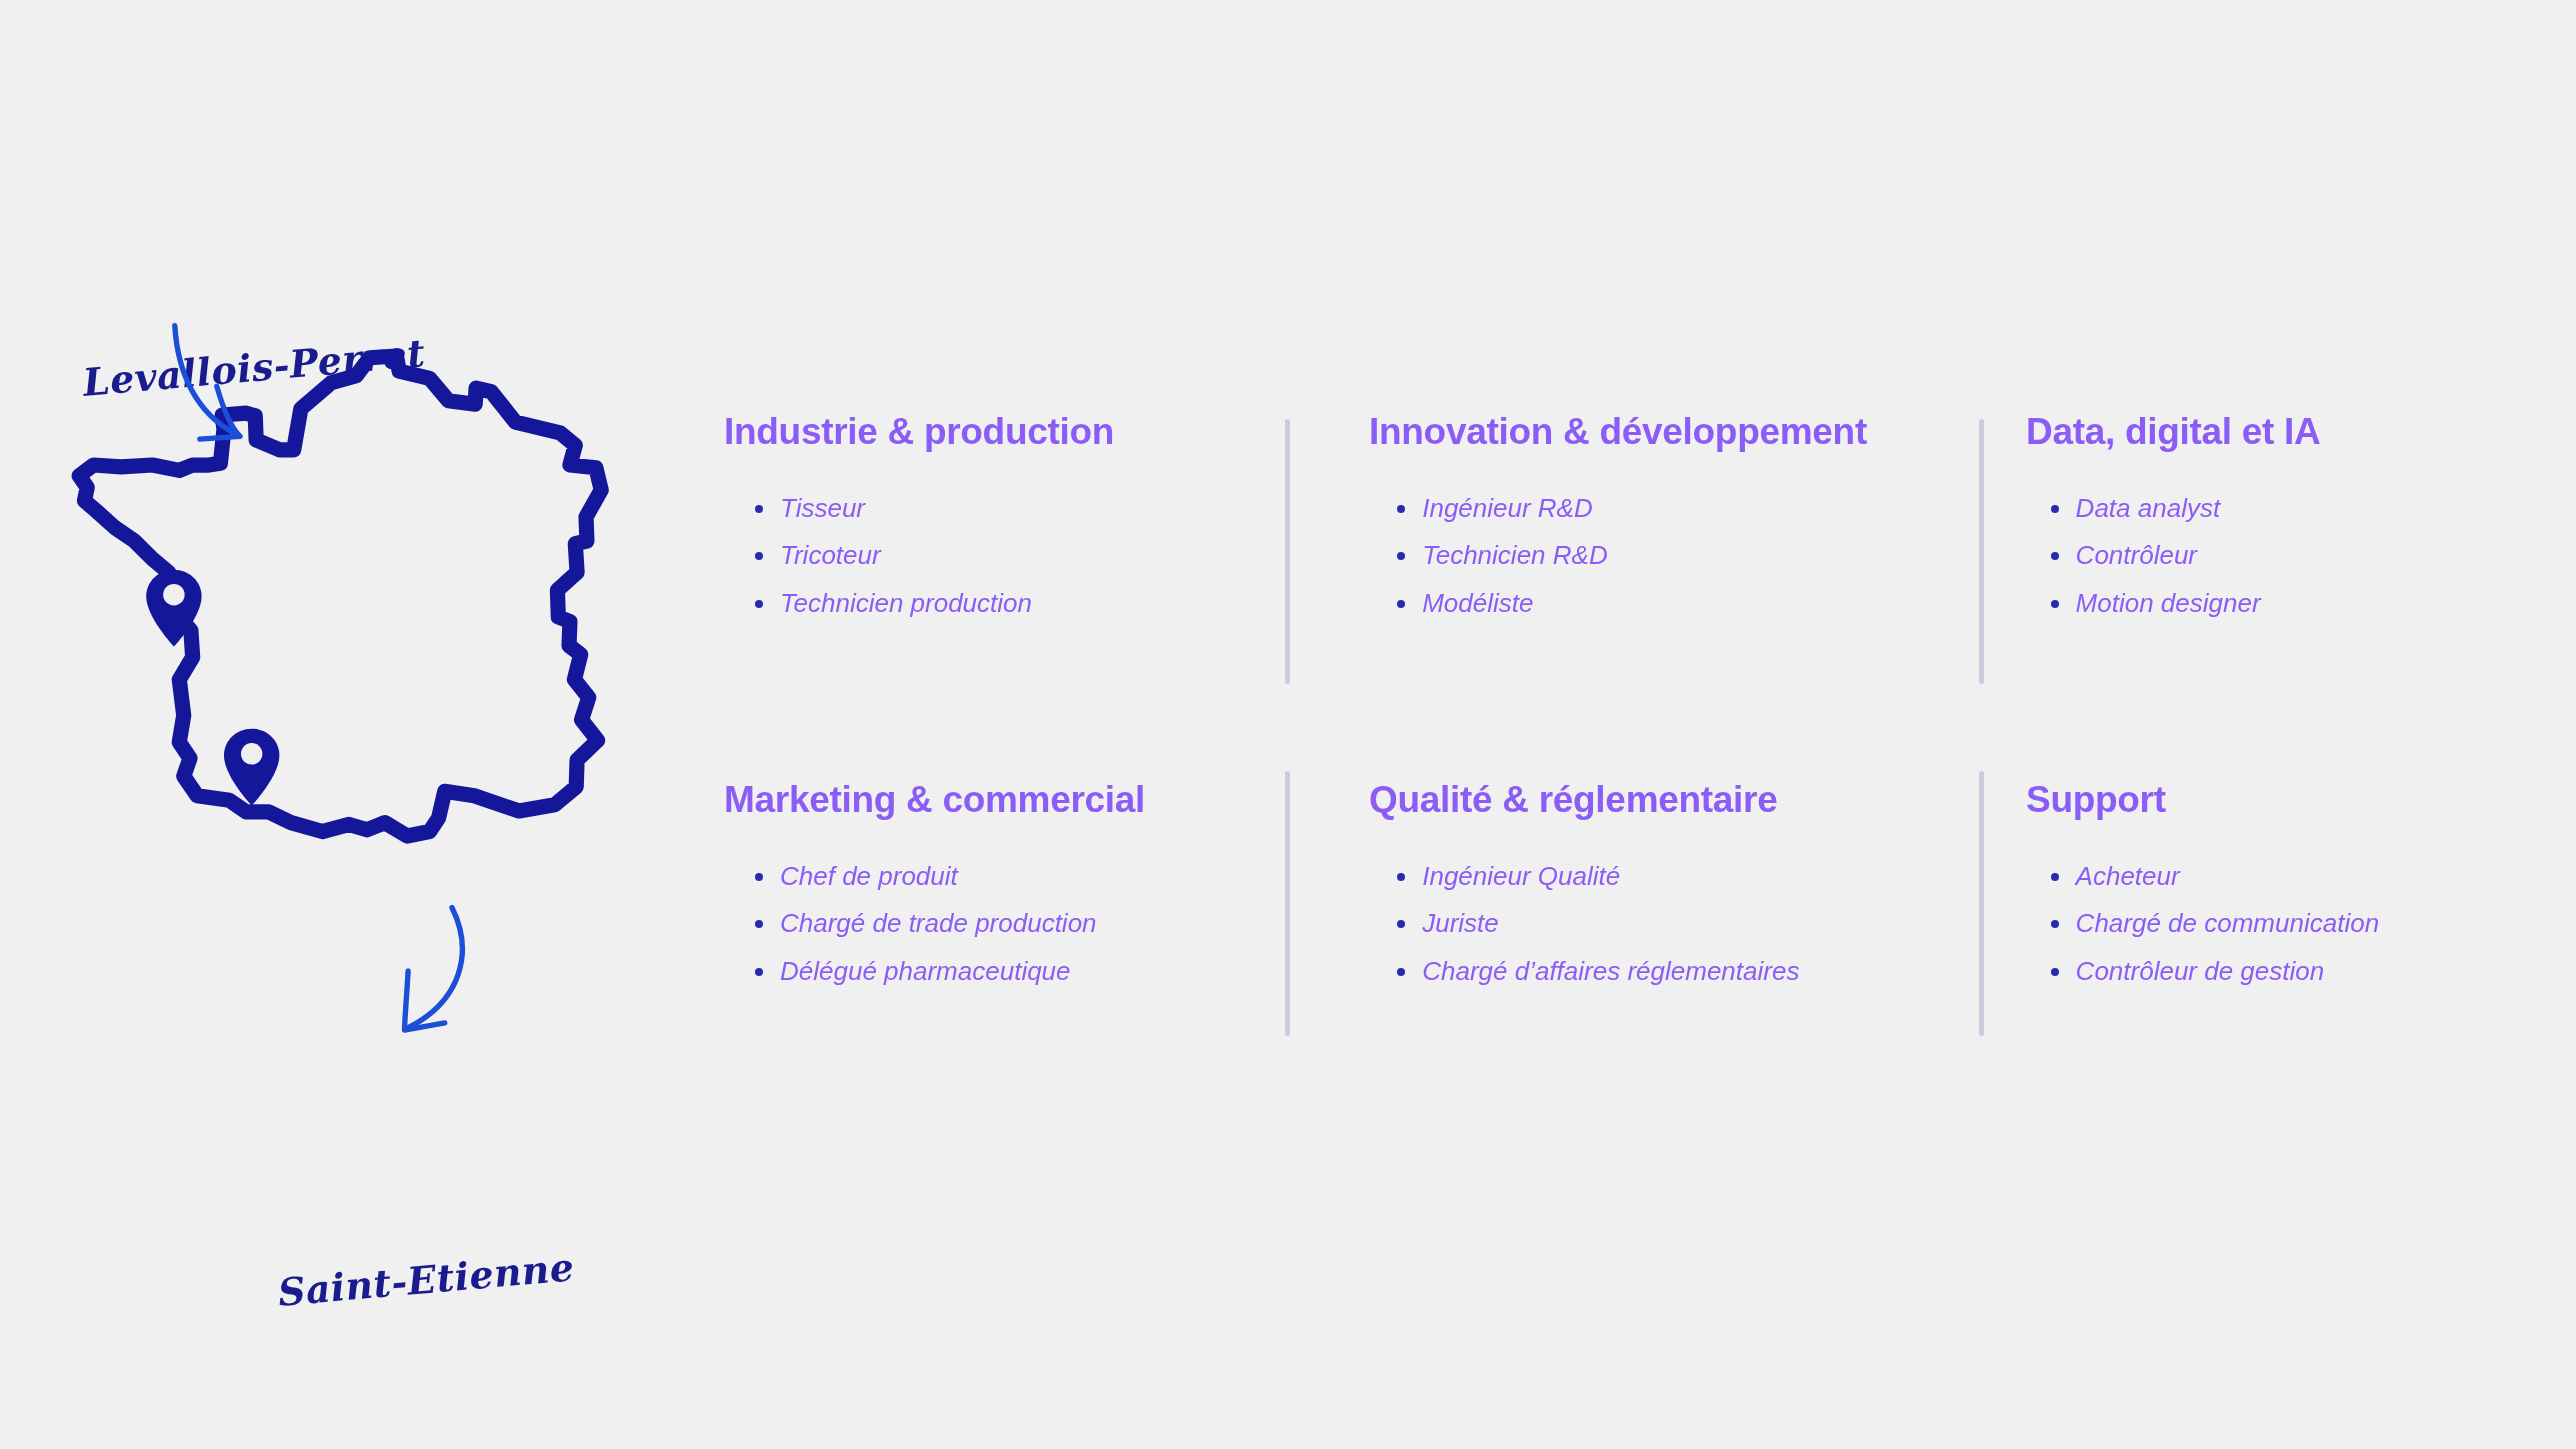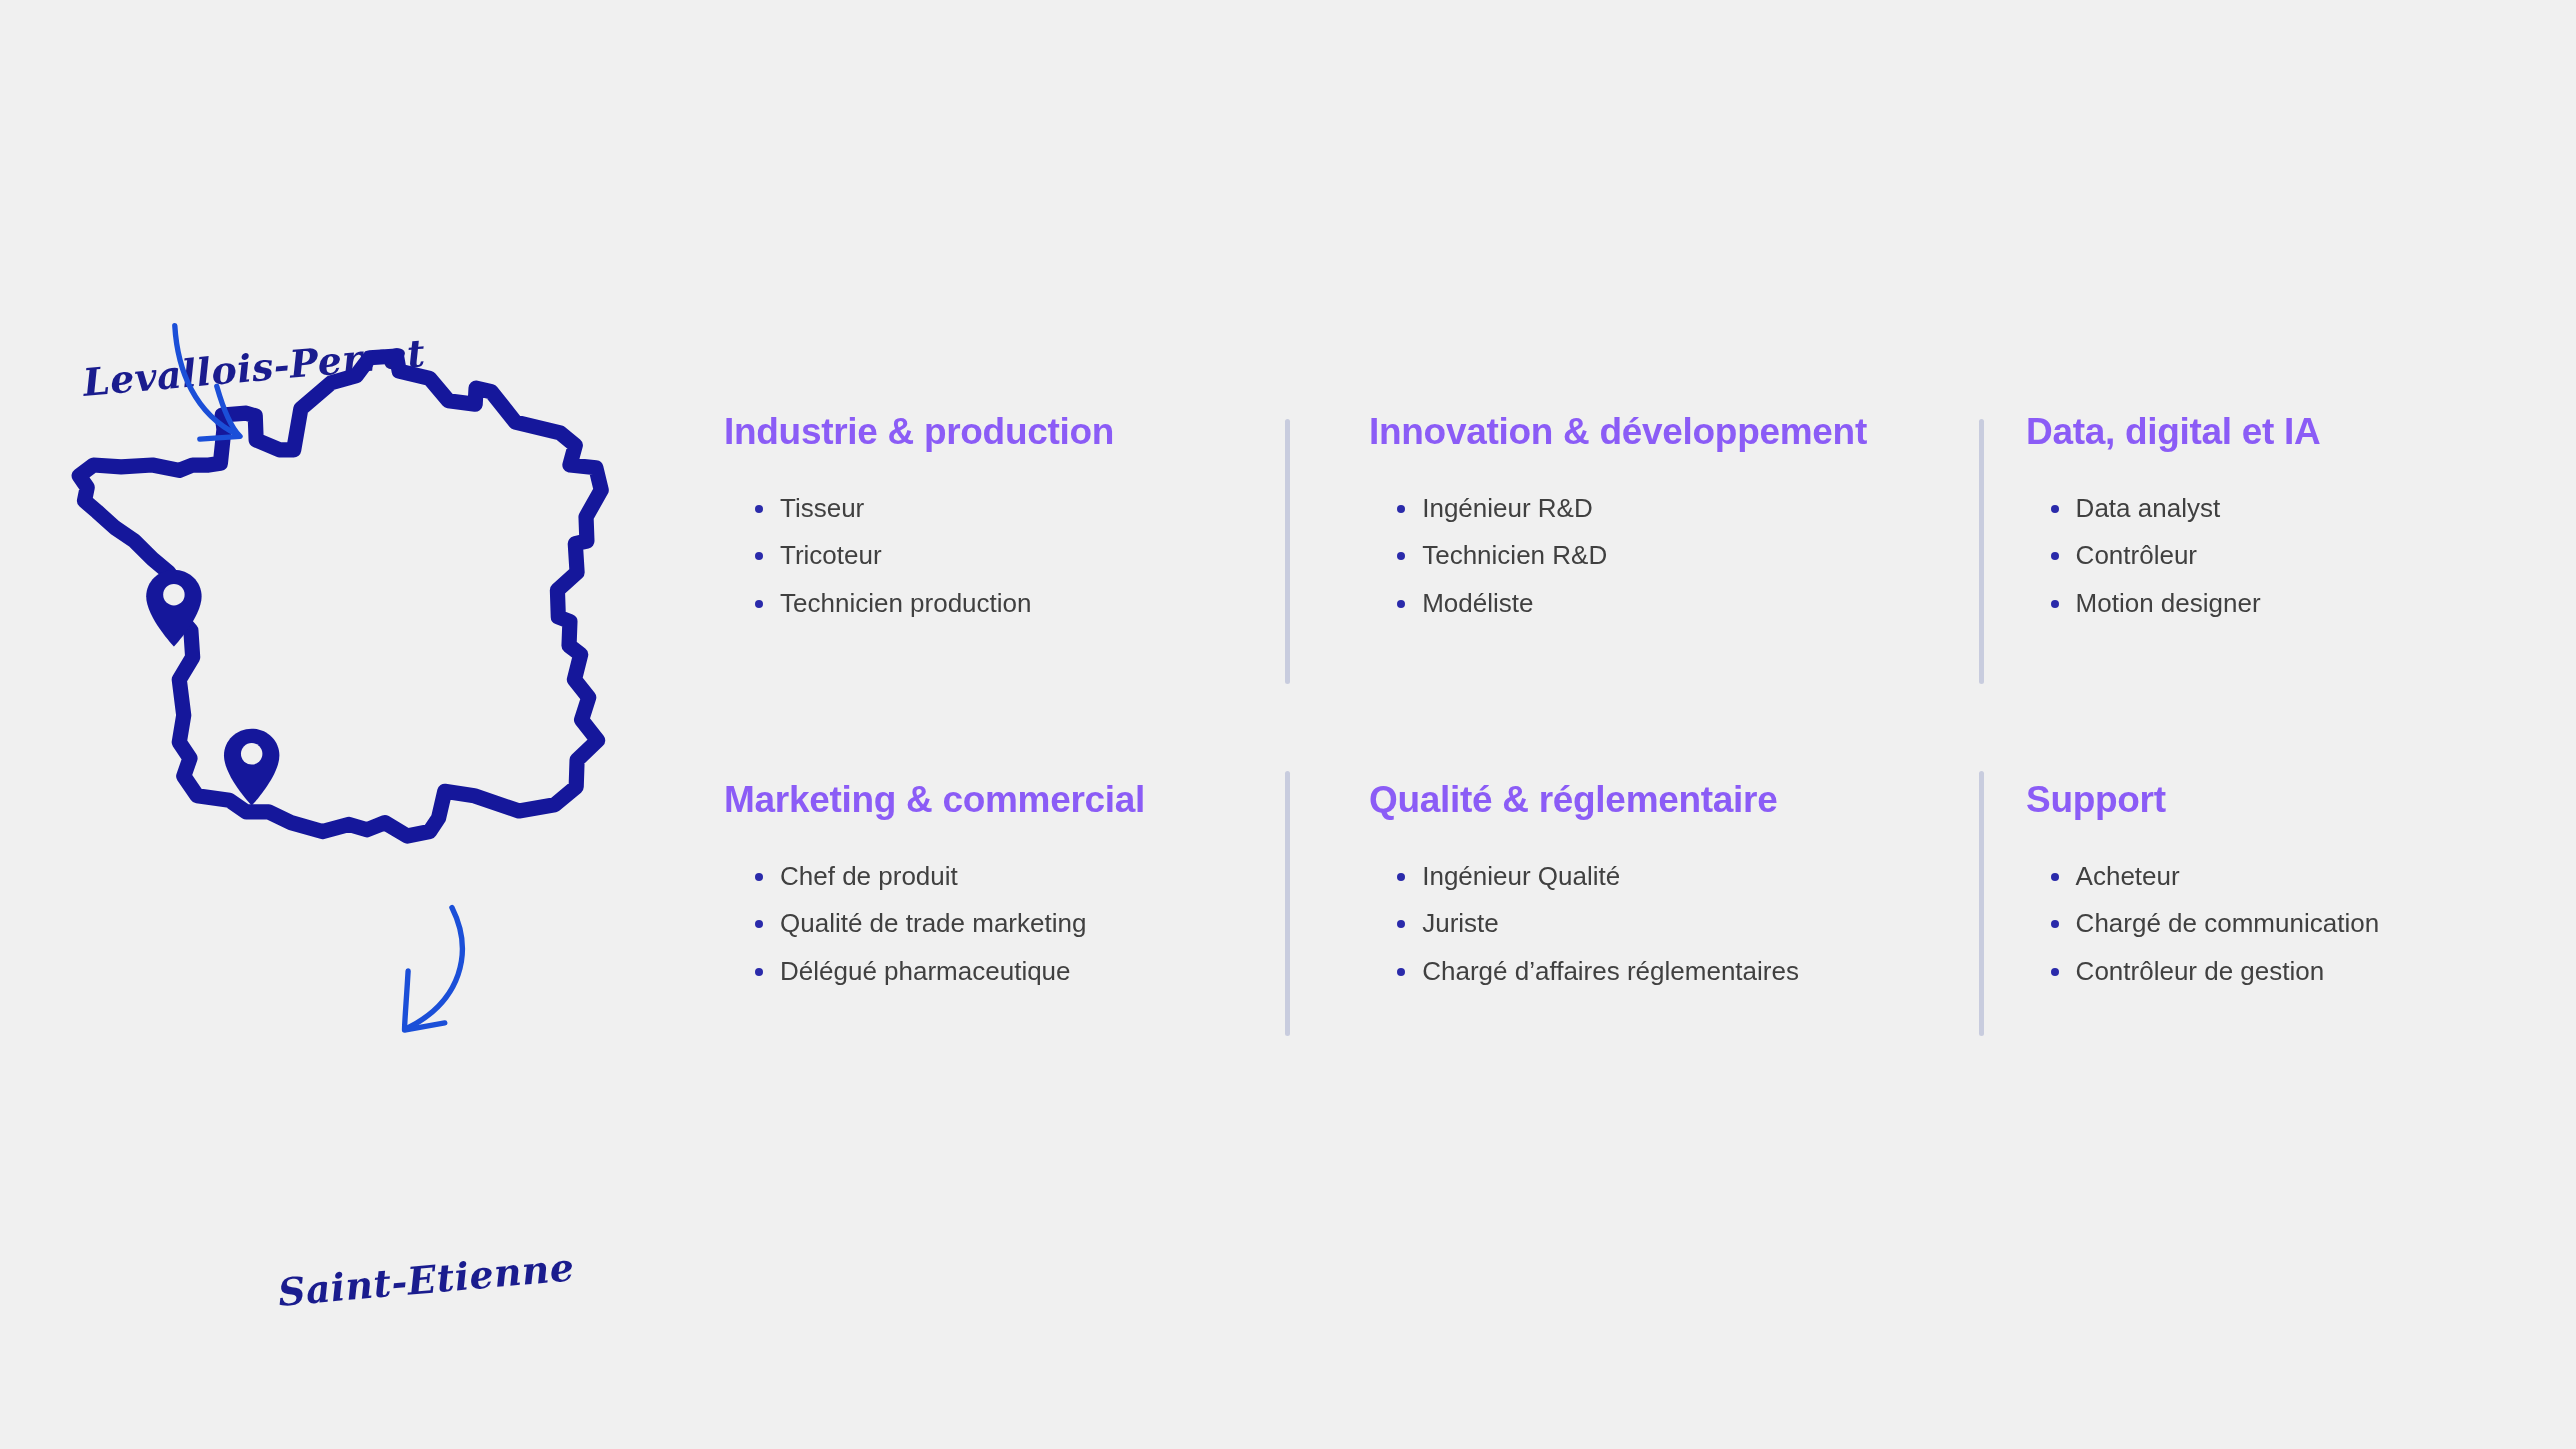--- a/index.html
+++ b/index.html
@@ -91,26 +91,27 @@
   }
   .cell-c0 .cat-title { margin-left: 8px; }
 
   .job-list {
     list-style: none;
     margin: 0;
     padding: 0;
   }
   .job-item {
     position: relative;
-    color: #404040;
+    color: #8b5cf6;
     font-size: 26px;
     line-height: 1.45;
     padding-left: 55px;
     margin-bottom: 9.8px;
     white-space: nowrap;
+    font-style: italic;
   }
   .job-item .bullet-dot {
     position: absolute;
     left: 30px;
     top: 15px;
     width: 8px;
     height: 8px;
     border-radius: 50%;
     background: #2A2AAA;
   }
@@ -288,21 +289,21 @@
         <li class="job-item"><span class="bullet-dot"></span><span>Data analyst</span></li>
         <li class="job-item"><span class="bullet-dot"></span><span>Contrôleur</span></li>
         <li class="job-item"><span class="bullet-dot"></span><span>Motion designer</span></li>
       </ul>
     </div>
 
     <div class="cell cell-r1 cell-c0">
       <h2 class="cat-title">Marketing &amp; commercial</h2>
       <ul class="job-list">
         <li class="job-item"><span class="bullet-dot"></span><span>Chef de produit</span></li>
-        <li class="job-item"><span class="bullet-dot"></span><span>Qualité de trade marketing</span></li>
+        <li class="job-item"><span class="bullet-dot"></span><span>Chargé de trade production</span></li>
         <li class="job-item"><span class="bullet-dot"></span><span>Délégué pharmaceutique</span></li>
       </ul>
     </div>
 
     <div class="cell cell-r1 cell-c1">
       <h2 class="cat-title">Qualité &amp; réglementaire</h2>
       <ul class="job-list">
         <li class="job-item"><span class="bullet-dot"></span><span>Ingénieur Qualité</span></li>
         <li class="job-item"><span class="bullet-dot"></span><span>Juriste</span></li>
         <li class="job-item"><span class="bullet-dot"></span><span>Chargé d’affaires réglementaires</span></li>

